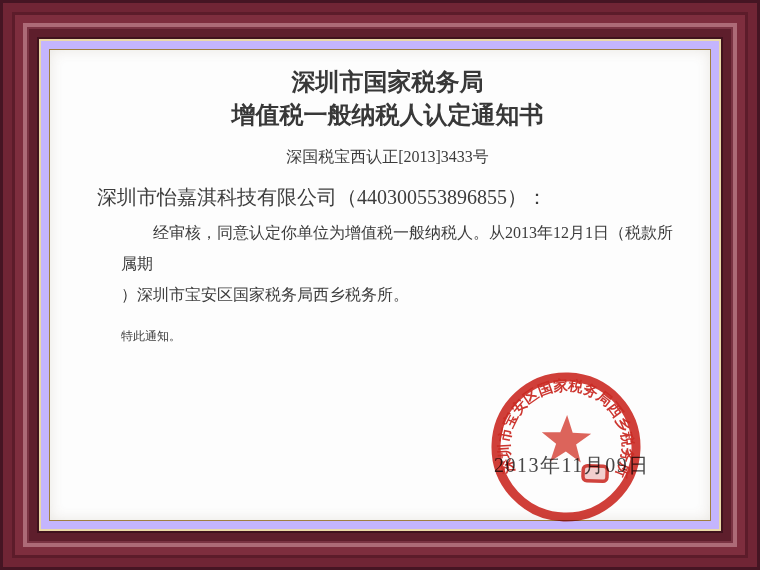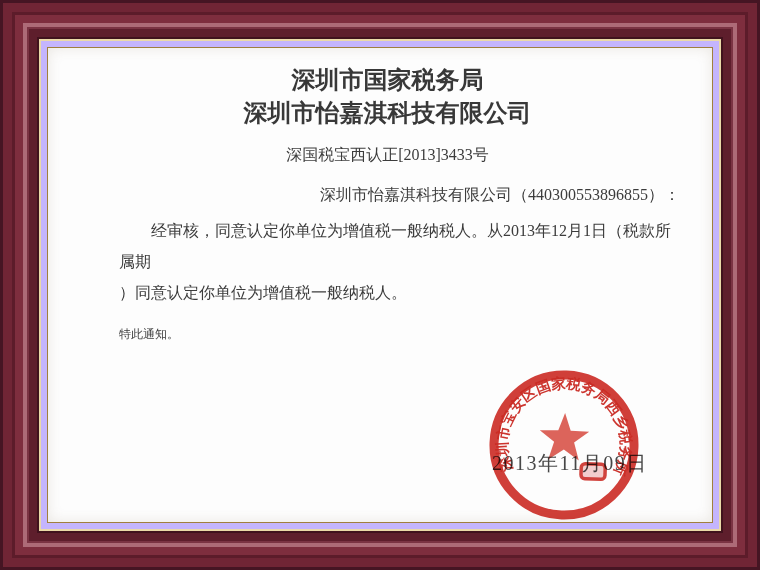--- a/index.html
+++ b/index.html
@@ -13,32 +13,32 @@
   .bb{box-sizing:border-box;width:100%;height:100%;}
   .f1{border:3px solid #451523;}
   .f2{border:9px solid #702535;}
   .f3{border:3px solid #5c1c2a;}
   .f4{border:8px solid #7e2e3e;}
   .f5{border:4px solid #ad6b77;}
   .f6{border:2px solid #7b3443;}
   .f7{border:8px solid #5e1e2c;}
   .f8{border:2px solid #40121d;}
   .f9{border:2px solid #ead9a8;}
-  .f10{border:6px solid #c4b5fd;}
+  .f10{border:8px solid #c4b5fd;}
   .f11{border:1px solid #a07f3e;}
   
   .paper{
     position:relative;background:#fdfdfd;color:#3c3c3c;
     box-shadow:inset 0 0 14px rgba(110,90,55,.14);
     padding:8px 32px 0 47px;
   }
   .title1{font-size:24px;font-weight:700;text-align:center;line-height:32px;margin:8px 0 0 0;color:#383838;}
   .title2{font-size:24px;font-weight:700;text-align:center;line-height:34px;margin:0;color:#383838;}
   .docnum{font-size:16px;text-align:center;line-height:22px;margin-top:14px;font-weight:500;}
-  .addressee{font-size:16px;line-height:22px;margin-top:18px;text-align:right;}
+  .addressee{font-size:20px;line-height:22px;margin-top:18px;}
   .bodyline{font-size:16px;line-height:31px;}
   .indent{text-indent:2em;}
   .para{margin-top:9px;margin-left:24px;}
   .closing{font-size:12px;line-height:22px;margin-top:15px;text-indent:2em;}
   
   .date{
     position:absolute;left:444px;top:402px;z-index:1;
     font-size:20px;font-weight:500;letter-spacing:1.5px;color:#474747;
   }
   .seal{
@@ -59,29 +59,29 @@
                 <div class="bb f7">
                   <div class="bb f8">
    <div class="bb f9">
    <div class="bb f10">
                         <div class="bb f11">
 
     <div class="bb paper">
 
       <div class="title1">深圳市国家税务局</div>
 
-      <div class="title2">深圳市怡嘉淇科技有限公司</div>
+      <div class="title2">增值税一般纳税人认定通知书</div>
 
       <div class="docnum">深国税宝西认正[2013]3433号</div>
 
       <div class="addressee">深圳市怡嘉淇科技有限公司（440300553896855）：</div>
 
       <div class="para">
         <div class="bodyline indent">经审核，同意认定你单位为增值税一般纳税人。从2013年12月1日（税款所属期</div>
-        <div class="bodyline">）同意认定你单位为增值税一般纳税人。</div>
+        <div class="bodyline">）深圳市宝安区国家税务局西乡税务所。</div>
       </div>
 
       <div class="closing">特此通知。</div>
 
       <div class="date">2013年11月09日</div>
 
       <svg class="seal" viewBox="0 0 170 170">
         <defs>
           <path id="arcPath" d="M 85,85 m -50,27 a 56.8,56.8 0 1,1 100,0" fill="none"></path>
         </defs>

